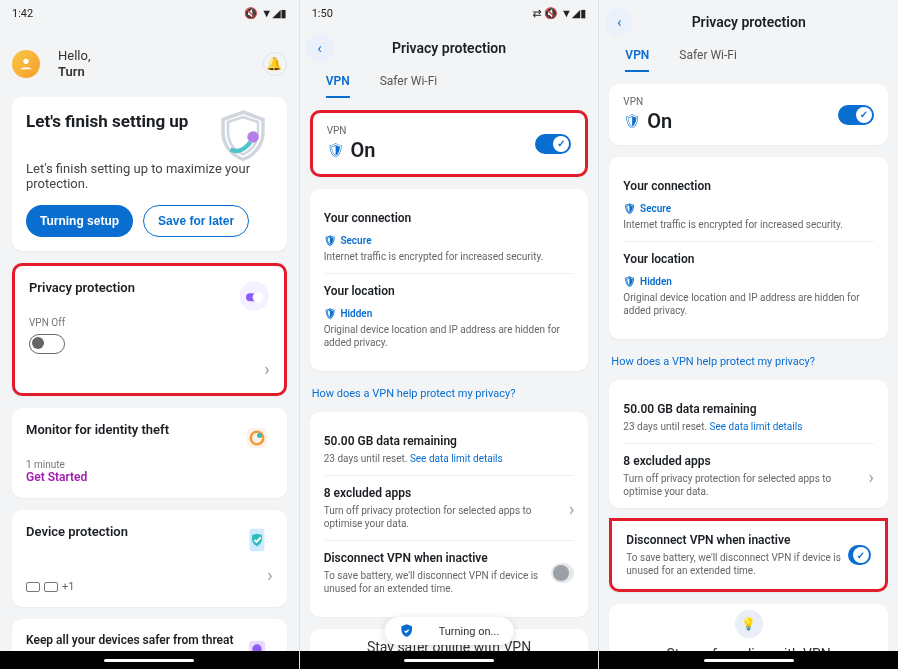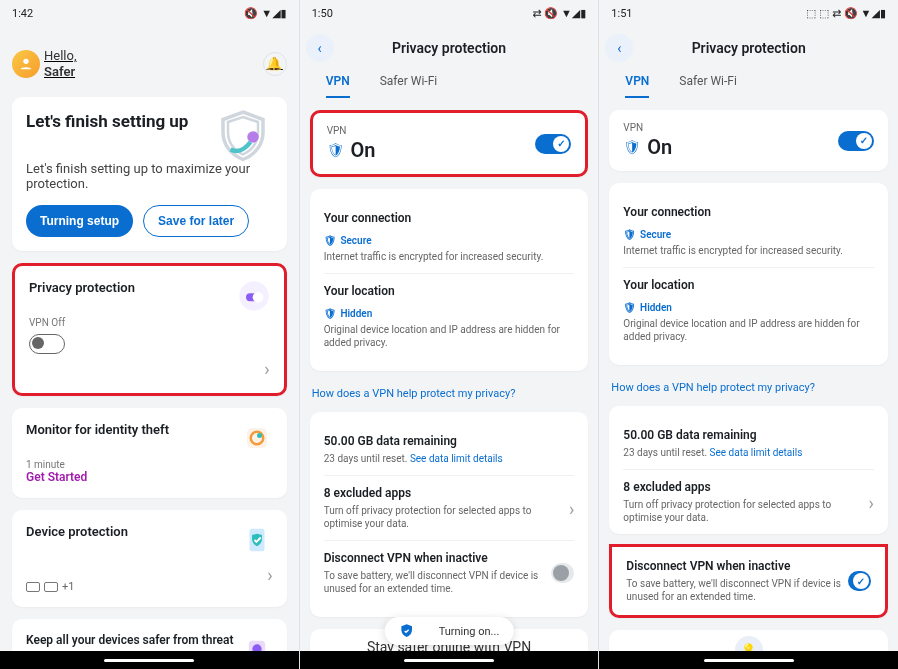--- a/index.html
+++ b/index.html
@@ -2,21 +2,21 @@
 <html><head>
 <meta charset="utf-8">
 <style>
   * { box-sizing: border-box; margin: 0; padding: 0; }
   body { font-family: -apple-system, BlinkMacSystemFont, "Segoe UI", Roboto, Arial, sans-serif; background:#000; }
   .wrap { display:flex; width:898px; height:669px; overflow:hidden; }
   .phone { flex:1; background:#f2f4f6; position:relative; overflow:hidden; border-right:1px solid #dde0e4; }
   .phone:last-child { border-right:none; }
   .statusbar { height:26px; display:flex; align-items:center; justify-content:space-between; padding:0 12px; font-size:11px; color:#222; }
   .content { padding:8px 12px; }
-  .greeting { display:flex; align-items:center; gap:4px; margin:14px 0 18px 0;text-decoration:underline; }
+  .greeting { display:flex; align-items:center; gap:18px; margin:14px 0 18px 0; }
   .avatar { width:28px; height:28px; border-radius:50%; background:linear-gradient(135deg,#f9c846,#f79d2c); display:flex; align-items:center; justify-content:center; }
   .avatar svg { width:16px; height:16px; }
   .greet-text { font-size:13px; color:#333; line-height:1.2; }
   .greet-text b { font-weight:600; }
   .bell { margin-left:auto; width:24px; height:24px; border:1px solid #dfe3e8; border-radius:50%; display:flex; align-items:center; justify-content:center; color:#6b7280; font-size:13px;}
   .card { background:#fff; border-radius:10px; padding:14px; margin-bottom:12px; box-shadow:0 1px 2px rgba(0,0,0,.04); position:relative; }
   .highlight-red { border:3px solid #e11d2b; border-radius:10px; }
   .title-lg { font-size:17px; font-weight:700; color:#1b1f23; margin-bottom:30px; }
   .subtext { font-size:13px; color:#444; margin-bottom:14px; }
   .btnrow { display:flex; gap:10px; }
@@ -78,21 +78,21 @@
   <div class="content">
     <div class="greeting">
       <div class="avatar">
         <svg viewBox="0 0 24 24" fill="#fff">
               <circle cx="12" cy="8" r="4"></circle>
               <path d="M4 20c0-4 16-4 16 0"></path>
             </svg>
       </div>
       <div class="greet-text">
         <div>Hello,</div>
-        <b>Safer</b>
+        <b>Turn</b>
       </div>
       <div class="bell">
         <span>🔔</span>
       </div>
     </div>
 
     <div class="card">
       <div class="title-lg">Let's finish setting up</div>
       <svg class="shield-big" viewBox="0 0 24 24">
         <path d="M12 2l8 3v5c0 5-3 9-8 11-5-2-8-6-8-11V5z" fill="none" stroke="#d0d6de" stroke-width="1.4"></path>
@@ -262,24 +262,20 @@
     <svg viewBox="0 0 24 24">
           <path d="M12 2l8 3v5c0 5-3 9-8 11-5-2-8-6-8-11V5z" fill="#0a6ed1"></path>
           <path d="M9 12l2 2 4-4" stroke="#fff" stroke-width="2" fill="none"></path>
         </svg>
     <span>Turning on...</span>
   </div>
   <div class="navbar"></div>
 </div>
 
 <div class="phone">
-  <div class="statusbar">
-    <span>1:51</span>
-    <span class="status-icons">⬚ ⬚     ⇄ 🔇 ▼◢▮</span>
-  </div>
   <div class="hdr">
     <div class="back">
           <span>‹</span>
         </div>
     <div class="hdr-title">Privacy protection</div>
   </div>
   <div class="tabs">
     <div class="tab active">VPN</div>
     <div class="tab">Safer Wi-Fi</div>
   </div>

